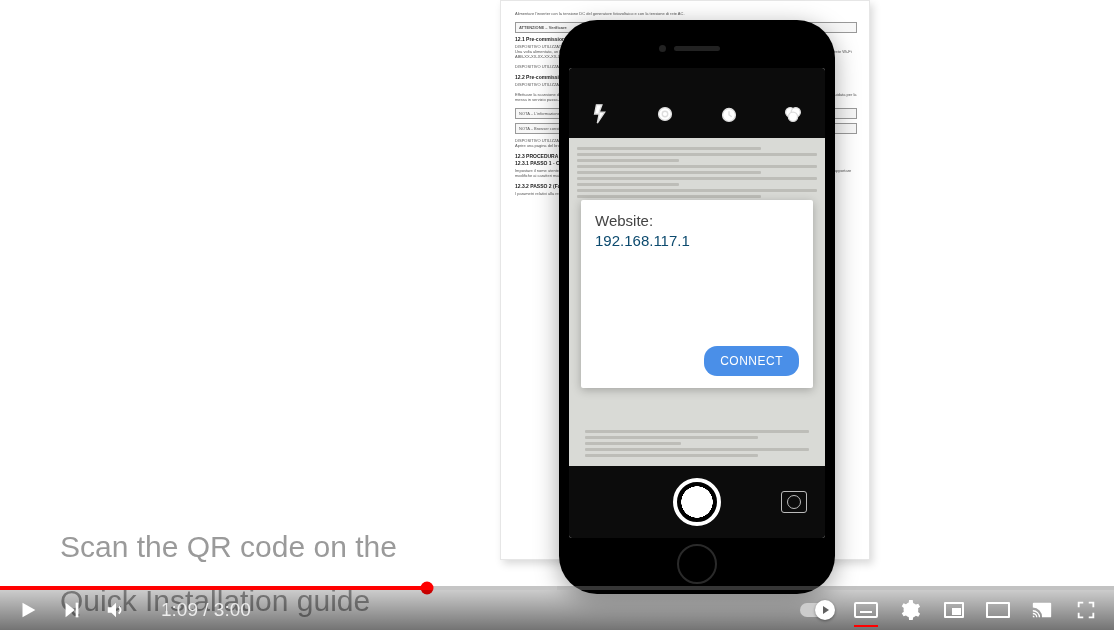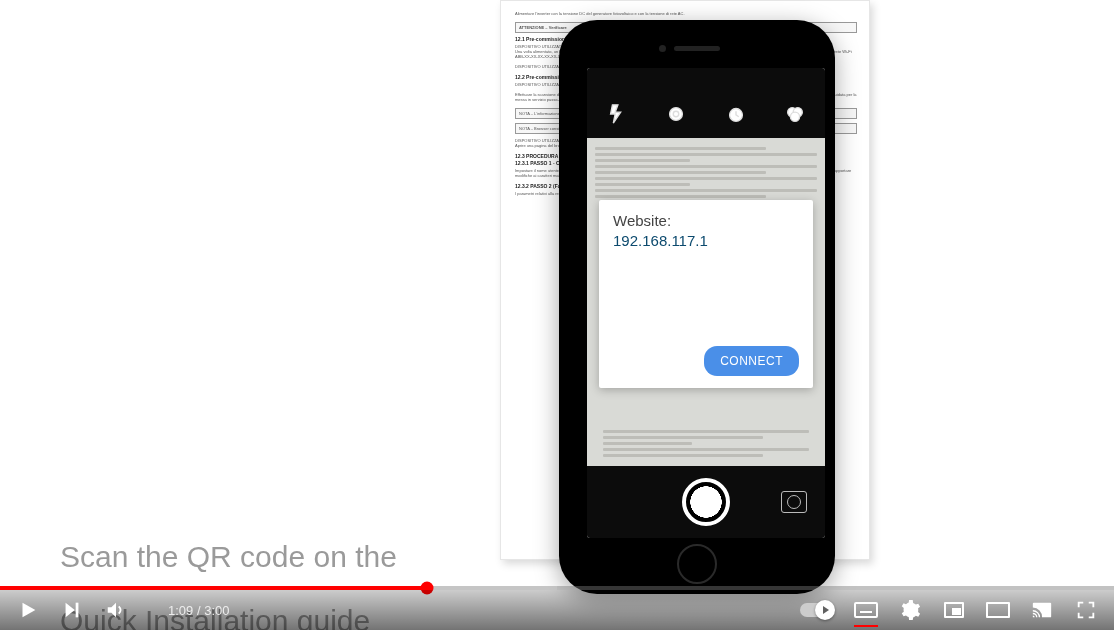--- a/index.html
+++ b/index.html
@@ -24,30 +24,30 @@
   .doc-notebox { border: 1px solid #999; padding: 2px 3px; margin: 4px 0; background: #f7f7f7; font-size: 4px; }
 
   
   .overlay-text { position: absolute; left: 60px; top: 510px; }
   .overlay-line1 {
     font-size: 32px; font-weight: 700; color: #111;
     border-bottom: 4px solid #f7d417; display: inline;
     padding-bottom: 0;
   }
   .overlay-line2 {
-    font-size: 30px; color: #9a9a9a; margin-top: 30px; font-weight: 400;
+    font-size: 30px; color: #9a9a9a; margin-top: 20px; font-weight: 400;
   }
 
   
   .phone {
     position: absolute; left: 559px; top: 20px;
     width: 276px; height: 574px;
     background: #000; border-radius: 38px;
     box-shadow: 0 6px 24px rgba(0,0,0,.35);
-    padding: 48px 10px 56px 28px;
+    padding: 48px 10px 56px 10px;
   }
   .phone-speaker { position: absolute; top: 26px; left: 50%; transform: translateX(-50%);
     width: 46px; height: 5px; background: #222; border-radius: 3px; }
   .phone-cam    { position: absolute; top: 25px; left: calc(50% - 38px);
     width: 7px; height: 7px; background: #222; border-radius: 50%; }
   .phone-home   { position: absolute; bottom: 10px; left: 50%; transform: translateX(-50%);
     width: 40px; height: 40px; border: 2px solid #2a2a2a; border-radius: 50%; }
   .screen {
     position: relative; width: 100%; height: 100%;
     background: #efefef; border-radius: 3px; overflow: hidden;
@@ -120,21 +120,21 @@
   .controls {
     position: absolute; left: 0; right: 0; bottom: 0; height: 40px;
     background: linear-gradient(to top, rgba(0,0,0,.55), rgba(0,0,0,.2));
     display: flex; align-items: center; color: #fff;
     padding: 0 16px;
   }
   .controls .left, .controls .right { display: flex; align-items: center; gap: 20px; }
   .controls .right { margin-left: auto; }
   .ctrl-btn { display: flex; align-items: center; justify-content: center; width: 24px; height: 24px; cursor: pointer; }
   .ctrl-btn svg { width: 22px; height: 22px; fill: #fff; }
-  .timecode { font-size: 13px; color: #ededed; margin-left: 20px; }
+  .timecode { font-size: 19px; color: #ededed; margin-left: 13px; }
 
   .autoplay-pill {
     width: 34px; height: 14px; background: #ccc; border-radius: 8px; position: relative;
   }
   .autoplay-pill .knob {
     position: absolute; right: -1px; top: -3px;
     width: 20px; height: 20px; border-radius: 50%; background: #fff;
     box-shadow: 0 1px 3px rgba(0,0,0,.4);
     display: flex; align-items: center; justify-content: center;
   }

